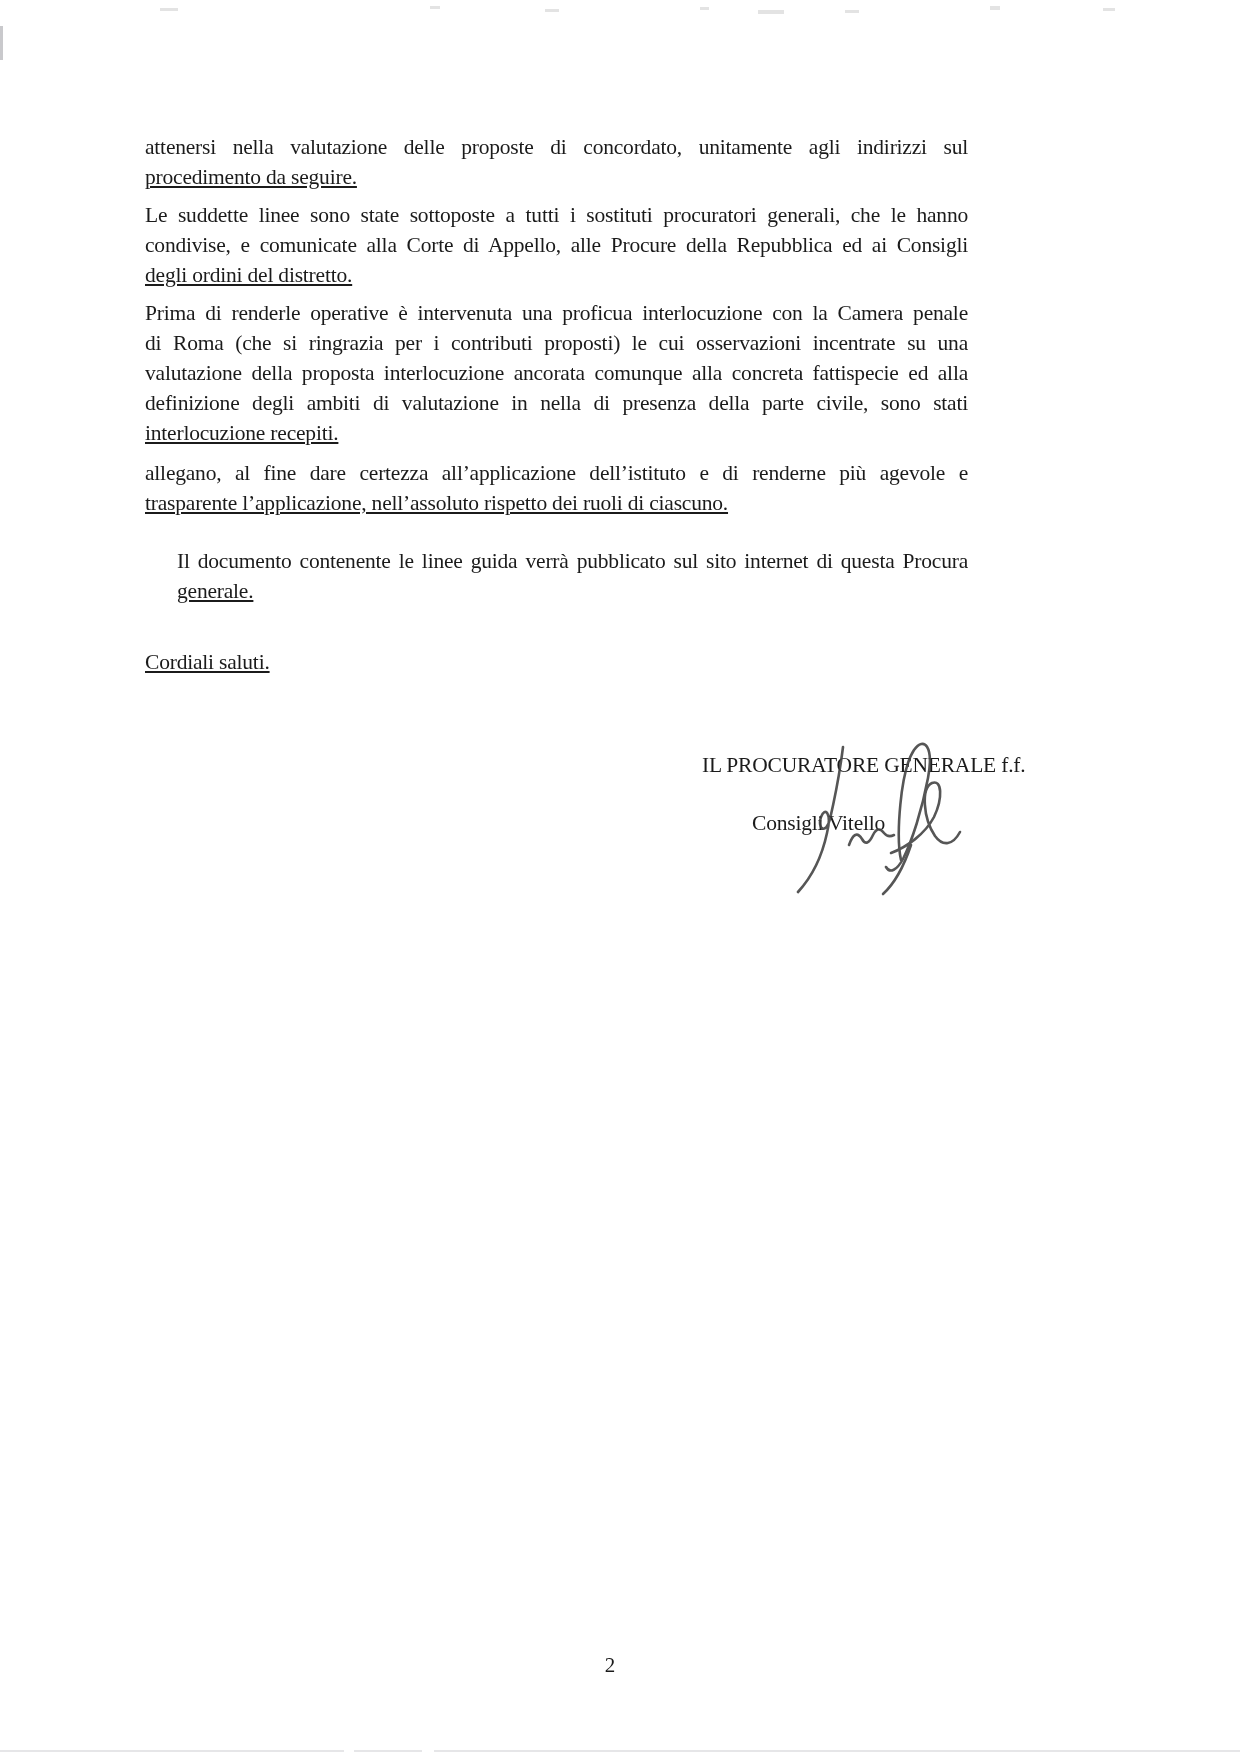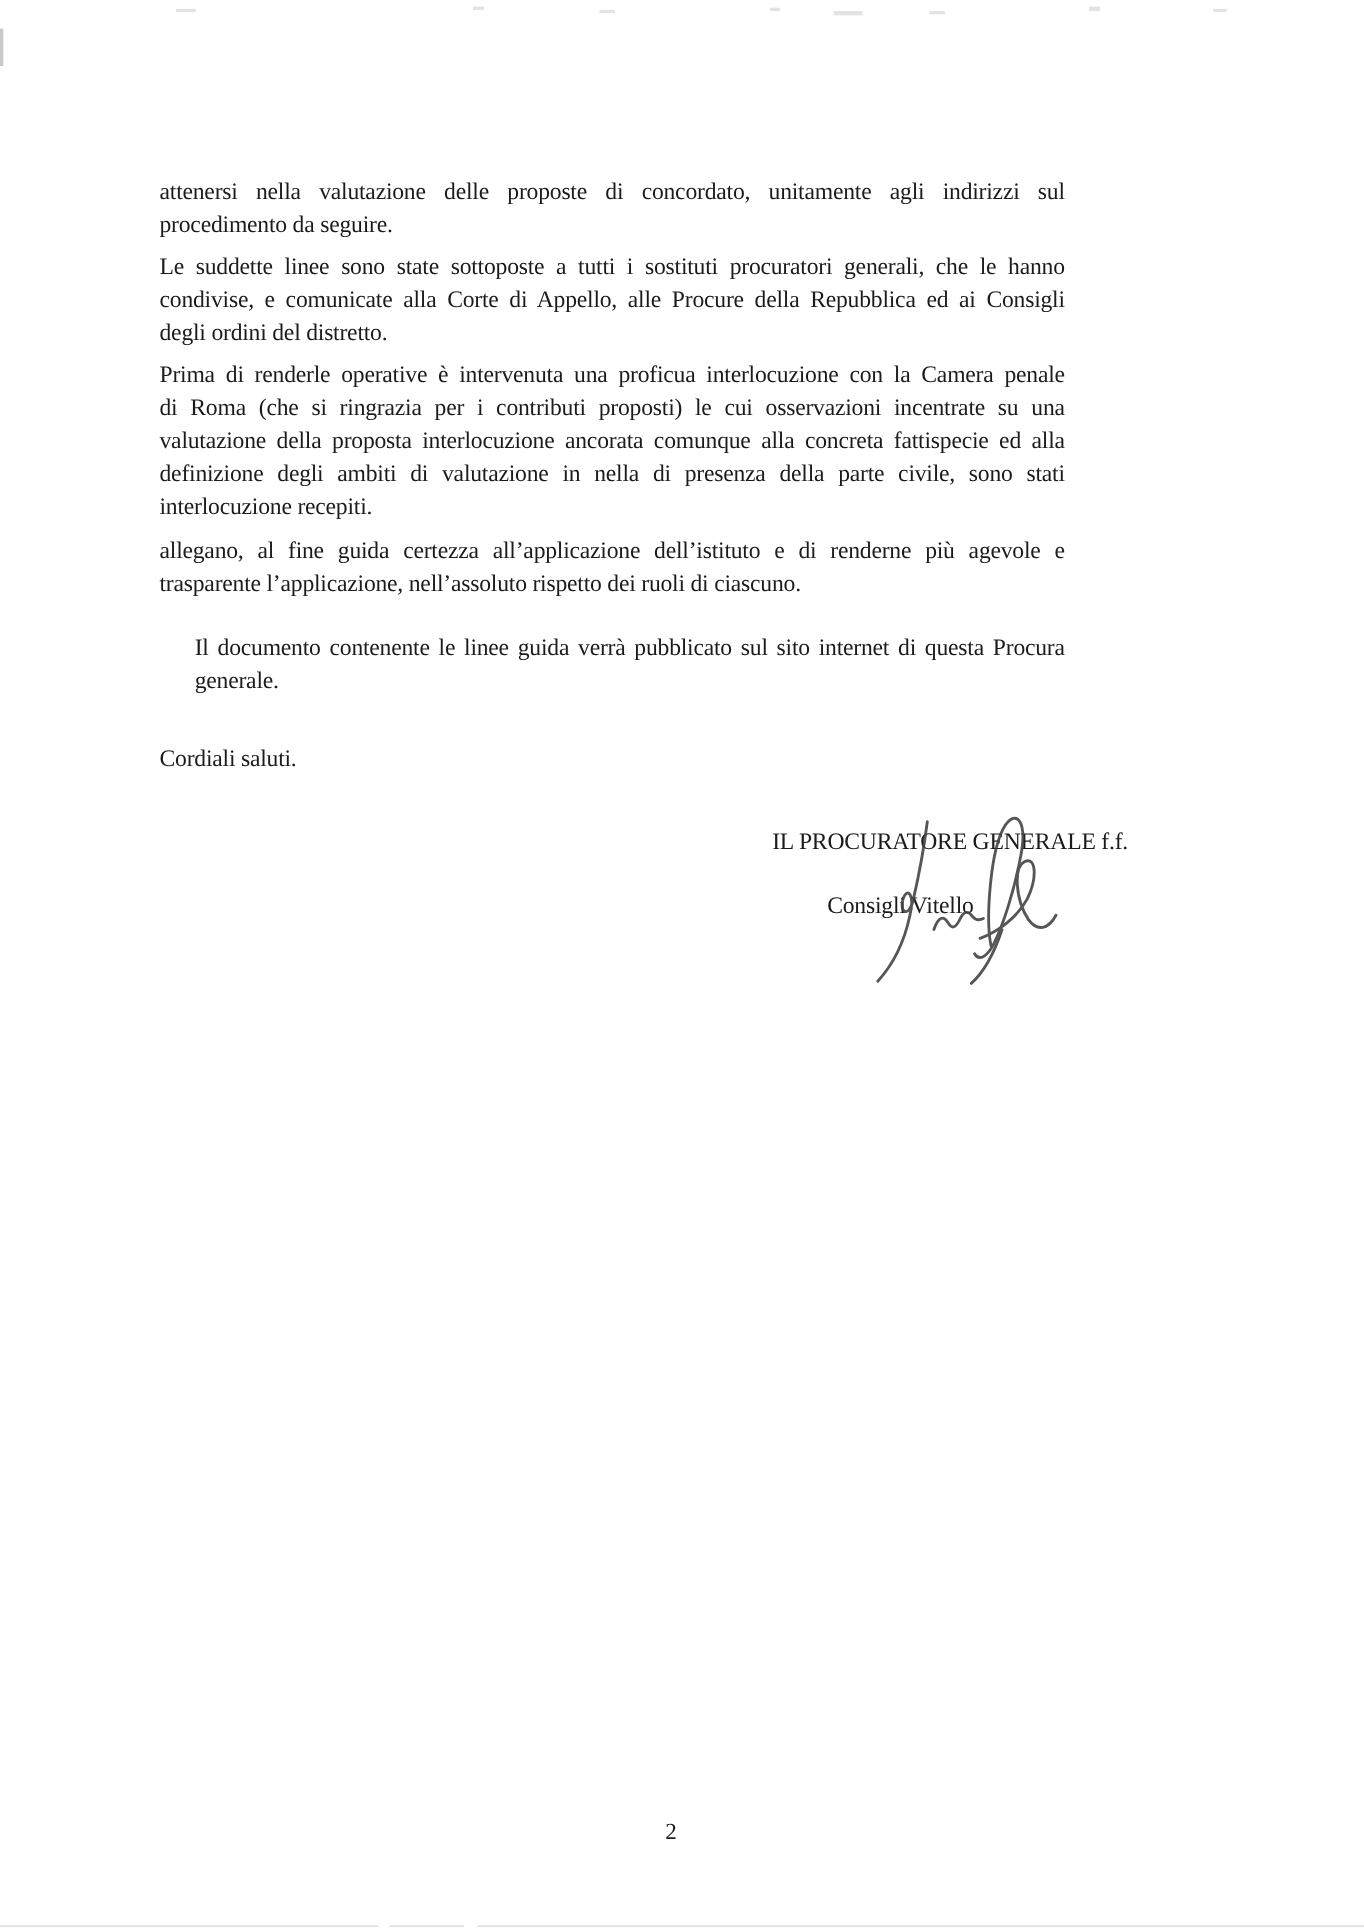--- a/index.html
+++ b/index.html
@@ -12,38 +12,39 @@
     width: 1240px;
     height: 1754px;
     background: #ffffff;
     overflow: hidden;
     font-family: "Liberation Serif", serif;
     color: #1b1b1b;
   }
   .textblock {
     position: absolute;
     left: 145px;
-    top: 159px;
+    top: 132px;
     width: 823px;
     font-size: 21.5px;
     line-height: 30px;
     letter-spacing: -0.2px;
   }
   .para { margin: 0; }
   .para.mb8  { margin-bottom: 8px; }
   .para.mb10 { margin-bottom: 10px; }
   .para.mb28 { margin-bottom: 28px; }
   .para.mb34 { margin-bottom: 34px; margin-left: 32px; }
   .line {
     text-align: justify;
     text-align-last: justify;
   }
   .line.last {
     text-align: right;
     text-align-last: left;
+    text-decoration: underline;
   }
   .closing {
     margin-top: 41px;
   }
   .sig-title {
     position: absolute;
     left: 678px;
     top: 752px;
     font-size: 21.5px;
     line-height: 26px;
@@ -127,21 +128,21 @@
 
     <div class="para mb10">
       <div class="line">Prima di renderle operative è intervenuta una proficua interlocuzione con la Camera penale</div>
       <div class="line">di Roma (che si ringrazia per i contributi proposti) le cui osservazioni incentrate su una</div>
       <div class="line">valutazione della proposta interlocuzione ancorata comunque alla concreta fattispecie ed alla</div>
       <div class="line">definizione degli ambiti di valutazione in nella di presenza della parte civile, sono stati</div>
       <div class="line last">interlocuzione recepiti.</div>
     </div>
 
     <div class="para mb28">
-      <div class="line">allegano, al fine guida certezza all’applicazione dell’istituto e di renderne più agevole e</div>
+      <div class="line">allegano, al fine dare certezza all’applicazione dell’istituto e di renderne più agevole e</div>
       <div class="line last">trasparente l’applicazione, nell’assoluto rispetto dei ruoli di ciascuno.</div>
     </div>
 
     <div class="para mb34">
       <div class="line">Il documento contenente le linee guida verrà pubblicato sul sito internet di questa Procura</div>
       <div class="line last">generale.</div>
     </div>
 
     <div class="line last closing">Cordiali saluti.</div>
   </div>

